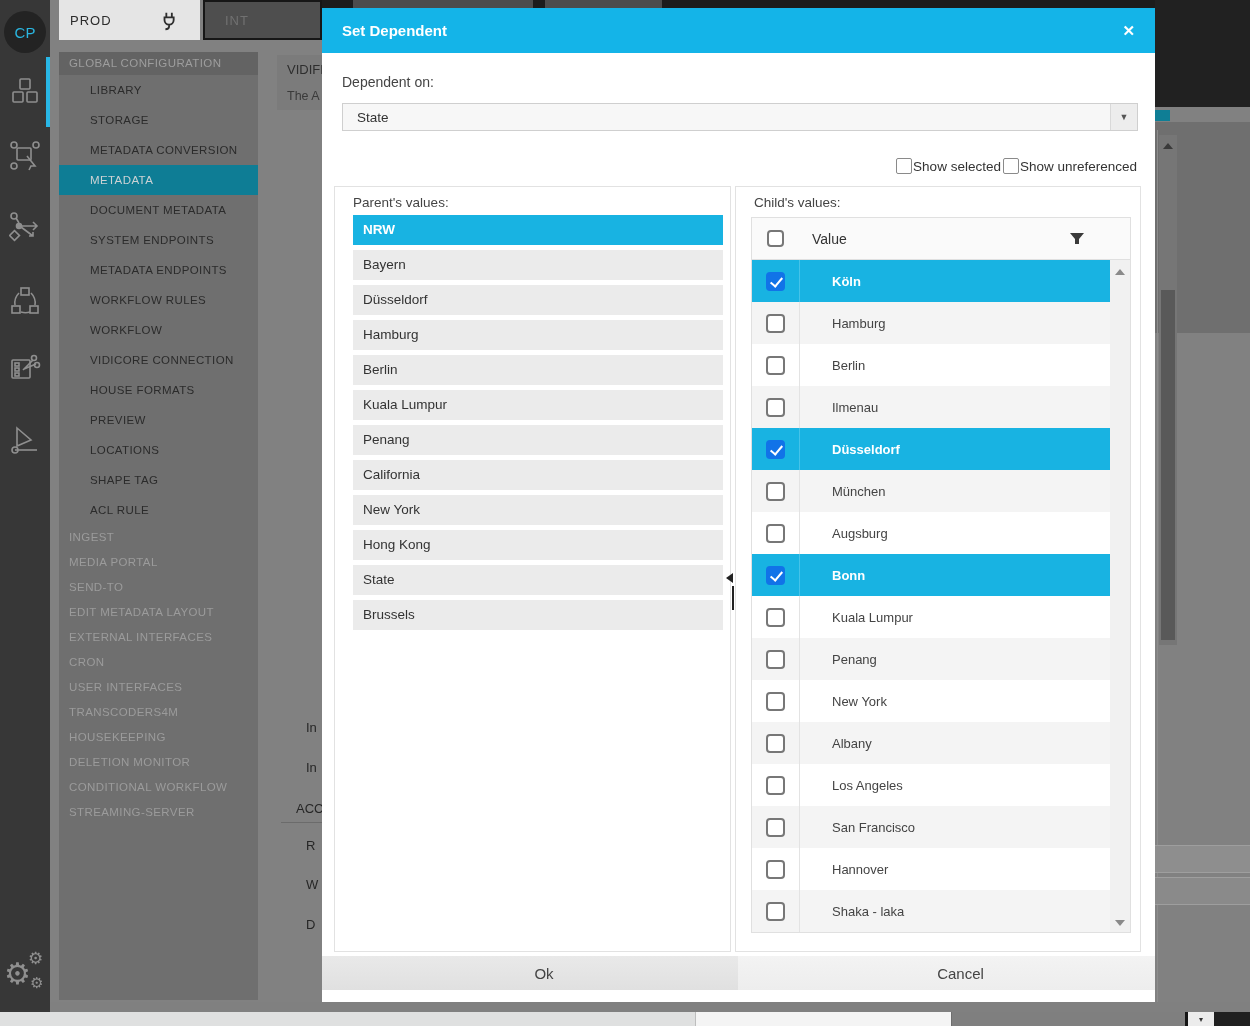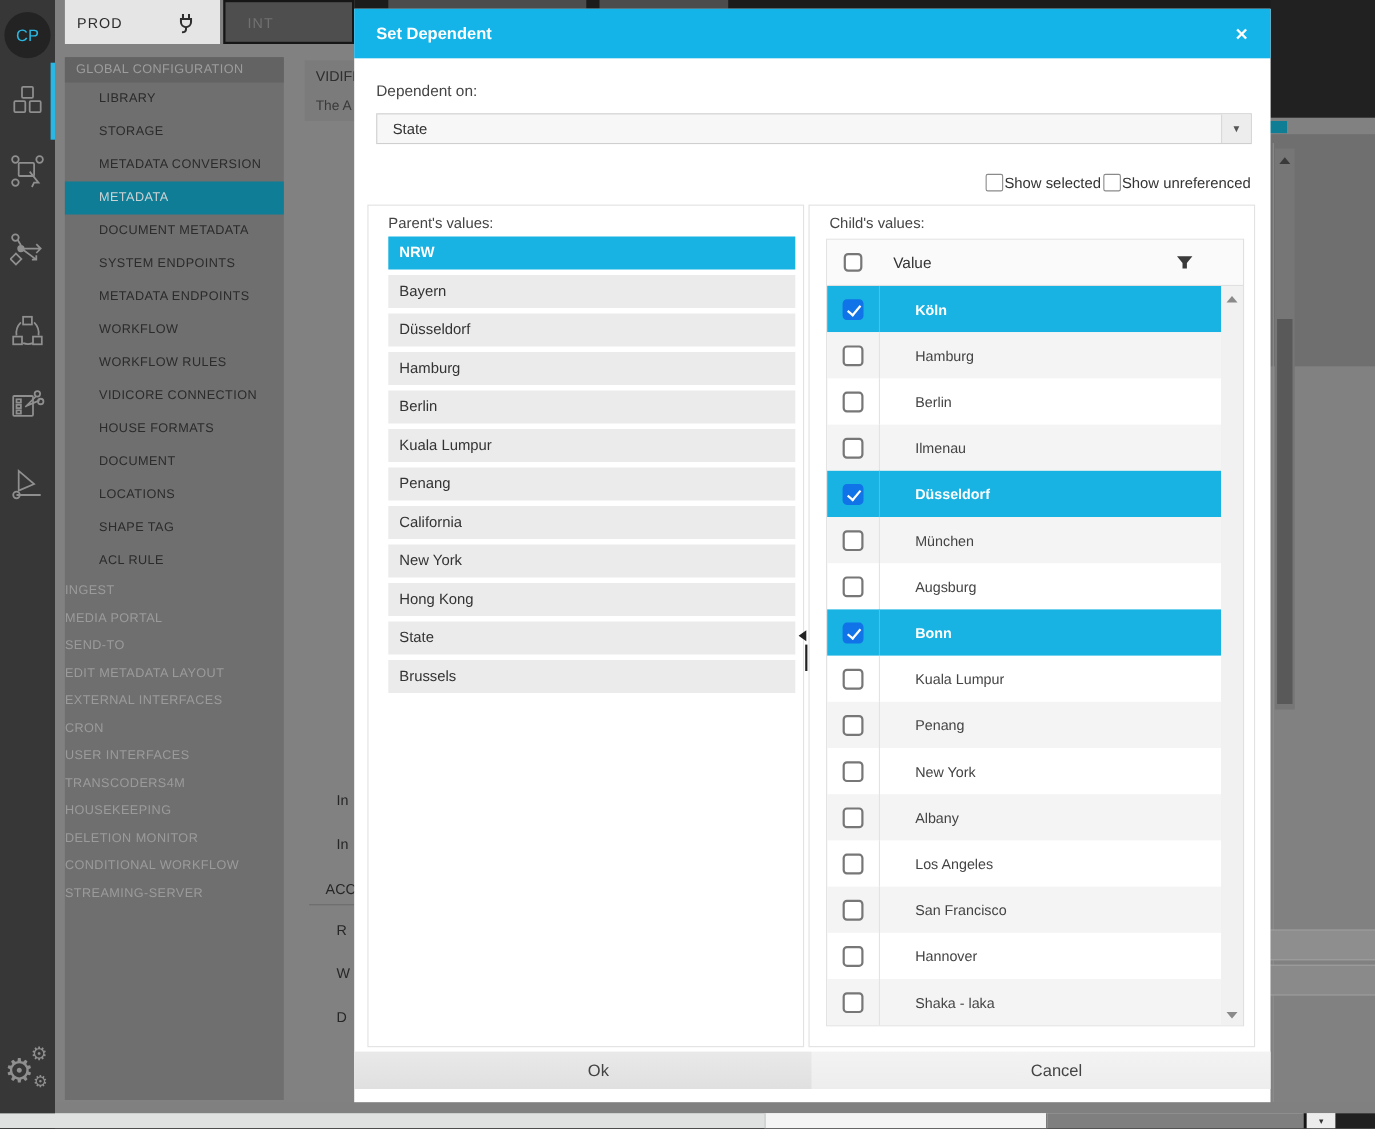--- a/index.html
+++ b/index.html
@@ -51,21 +51,21 @@
   .env-tab{position:absolute;top:0;height:40px;font-size:13px;letter-spacing:1px;display:flex;align-items:center;}
   #tab-prod{left:59px;width:141px;background:#e5e5e5;color:#2c2c2c;padding-left:11px;}
   #tab-int{left:203px;width:119px;background:#4e4e4e;color:#717171;border:2px solid #161616;padding-left:20px;}
   #plug-icon{position:absolute;left:100px;top:10px;width:22px;height:22px;}
 
   
   #menu{left:59px;top:52px;width:199px;height:948px;background:#6f6f6f;font-size:11.5px;letter-spacing:.4px;}
   .menu-header{height:23px;line-height:23px;background:#636363;color:#9d9d9d;padding-left:10px;}
   .menu-item{height:30px;line-height:30px;padding-left:31px;color:#2b2b2b;cursor:pointer;white-space:nowrap;}
   .menu-item.selected{background:#0e7d95;color:#ccd2d4;}
-  .menu-group{height:25px;line-height:25px;color:#9b9b9b;cursor:pointer;white-space:nowrap;}
+  .menu-group{height:25px;line-height:25px;padding-left:10px;color:#9b9b9b;cursor:pointer;white-space:nowrap;}
 
   
   #modal{left:322px;top:8px;width:833px;height:994px;background:#fff;}
   #modal-header{position:absolute;left:0;top:0;width:833px;height:45px;background:#14b4e8;color:#fff;
                 display:flex;align-items:center;justify-content:space-between;padding:0 20px;}
   #modal-title{font-size:15px;font-weight:bold;}
   #modal-close{font-size:15px;font-weight:bold;cursor:pointer;}
   #dep-label{position:absolute;left:20px;top:66px;font-size:14px;color:#444;}
   #dep-select{position:absolute;left:20px;top:95px;width:796px;height:28px;background:#f7f7f7;
               border:1px solid #cfcfcf;font-size:13.5px;color:#333;display:flex;align-items:center;
@@ -233,25 +233,25 @@
   <div class="abs" id="menu">
     <div class="menu-header">GLOBAL CONFIGURATION</div>
     <div id="menu-items">
         <div class="menu-item">LIBRARY</div>
         <div class="menu-item">STORAGE</div>
         <div class="menu-item">METADATA CONVERSION</div>
         <div class="menu-item selected">METADATA</div>
         <div class="menu-item">DOCUMENT METADATA</div>
         <div class="menu-item">SYSTEM ENDPOINTS</div>
         <div class="menu-item">METADATA ENDPOINTS</div>
+        <div class="menu-item">WORKFLOW RULES</div>
         <div class="menu-item">WORKFLOW</div>
-        <div class="menu-item">WORKFLOW RULES</div>
         <div class="menu-item">VIDICORE CONNECTION</div>
         <div class="menu-item">HOUSE FORMATS</div>
-        <div class="menu-item">DOCUMENT</div>
+        <div class="menu-item">PREVIEW</div>
         <div class="menu-item">LOCATIONS</div>
         <div class="menu-item">SHAPE TAG</div>
         <div class="menu-item">ACL RULE</div>
       </div>
     <div id="menu-groups">
         <div class="menu-group">INGEST</div>
         <div class="menu-group">MEDIA PORTAL</div>
         <div class="menu-group">SEND-TO</div>
         <div class="menu-group">EDIT METADATA LAYOUT</div>
         <div class="menu-group">EXTERNAL INTERFACES</div>

